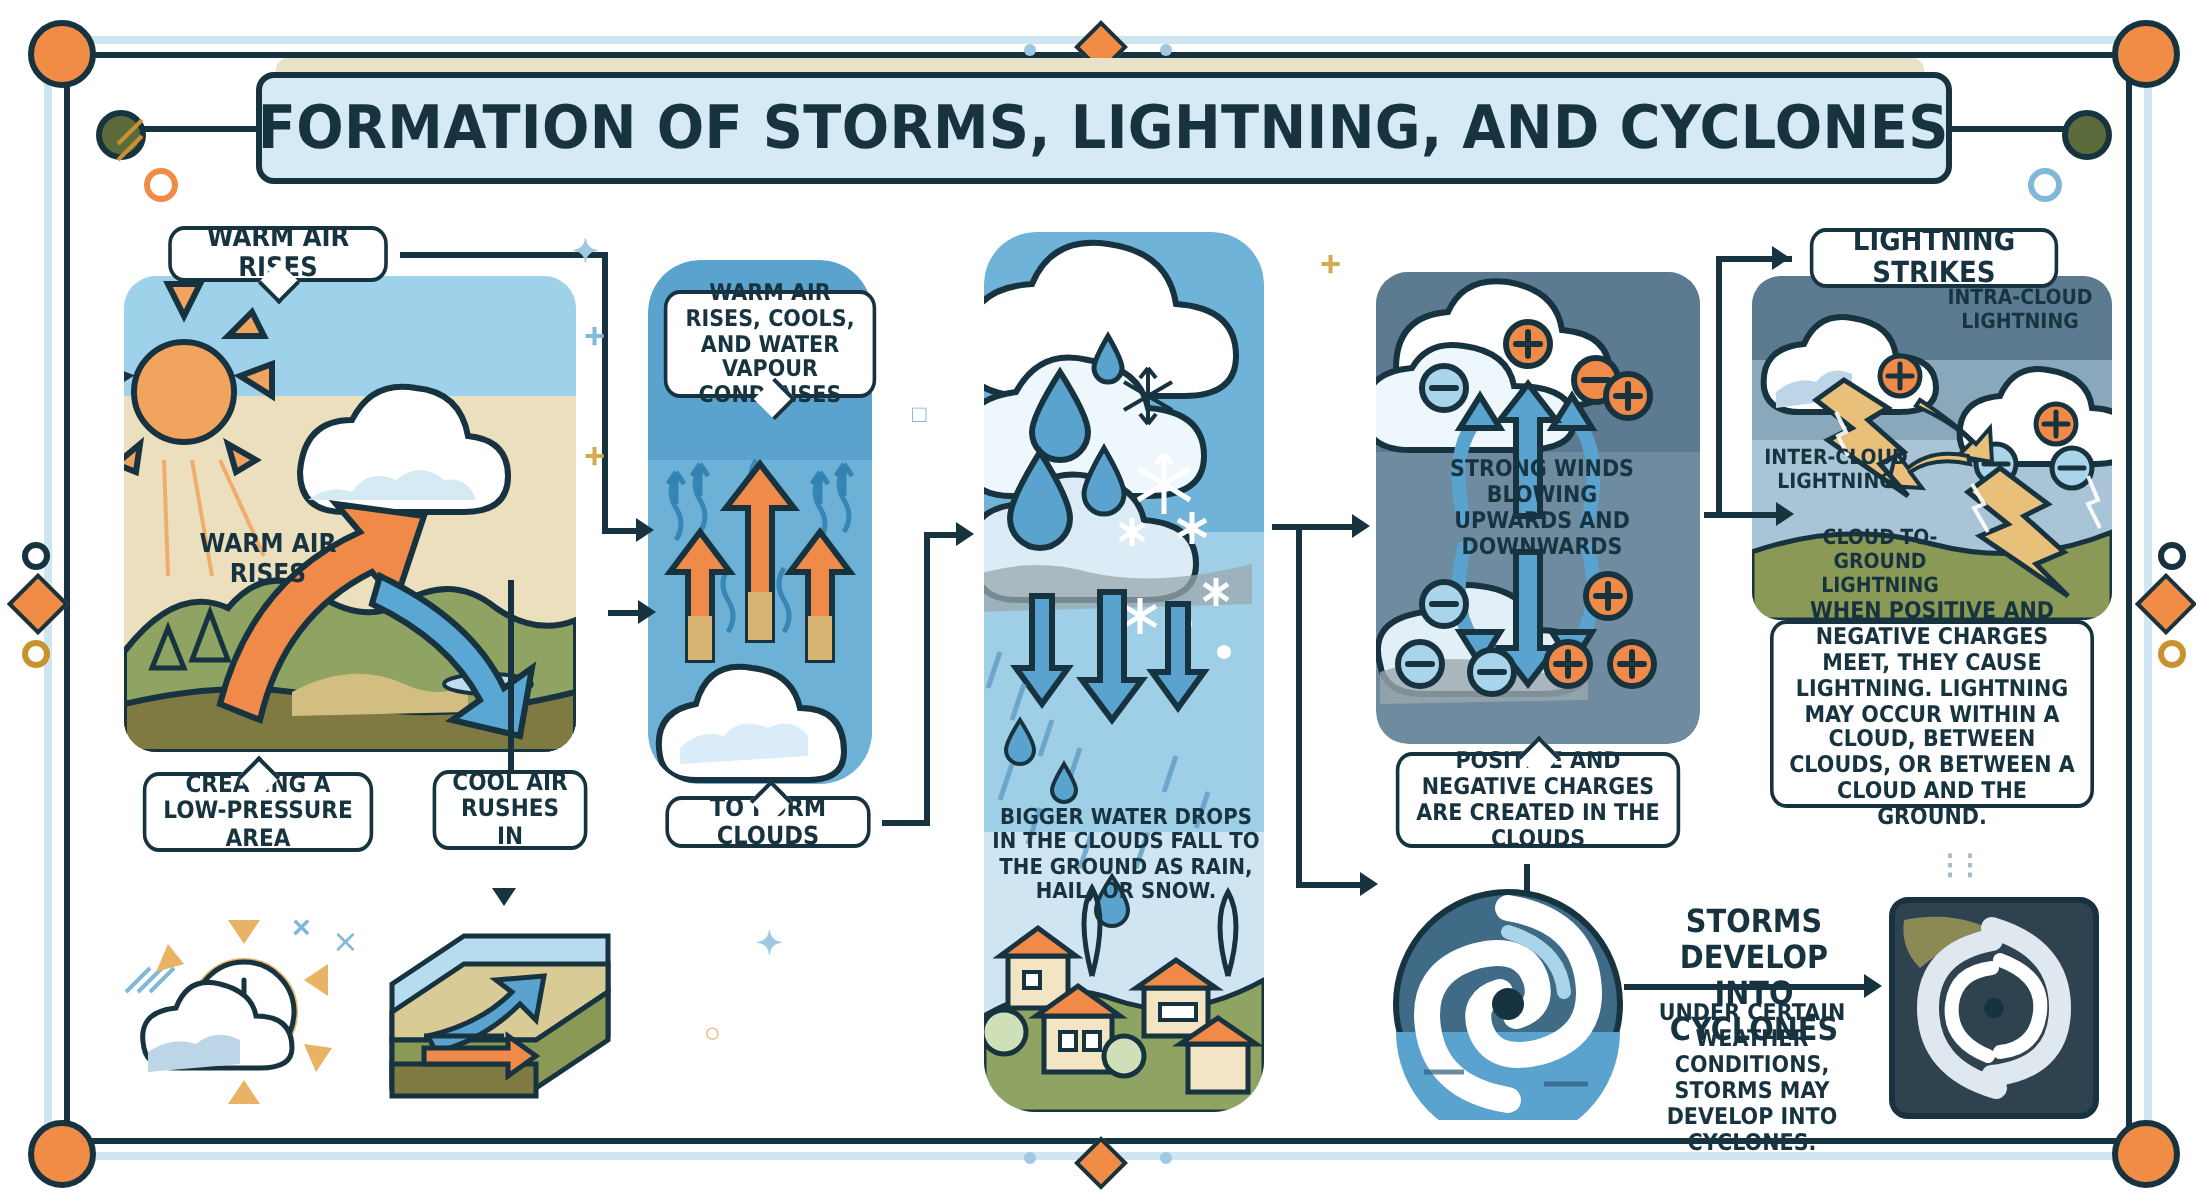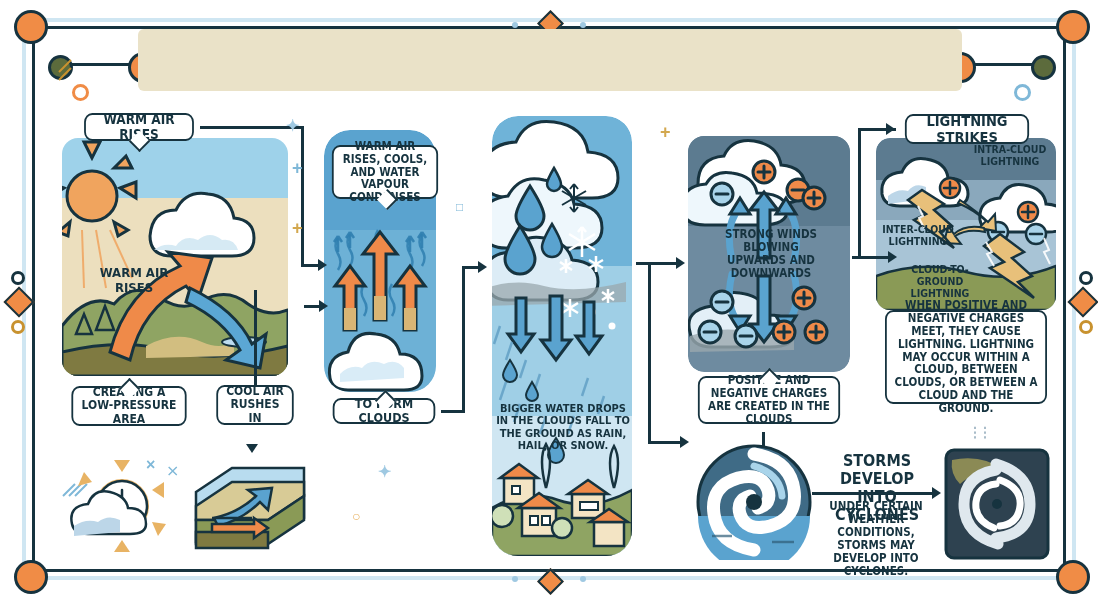--- a/index.html
+++ b/index.html
@@ -128,20 +128,23 @@
     </svg>
     <svg class="abs" style="left:57px;top:470px;" width="40" height="40" viewBox="0 0 40 40">
       <path d="M6 26 L18 14 M12 26 L24 14 M18 26 L30 14" stroke="#7fb8d8" stroke-width="2" fill="none"></path>
     </svg>
     <svg class="abs" style="left:990px;top:470px;" width="40" height="40" viewBox="0 0 40 40">
       <path d="M6 26 L18 14 M12 26 L24 14" stroke="#c8922f" stroke-width="2" fill="none"></path>
     </svg>
   </div>
 
   <div class="title-band"></div>
+  <div class="title-plate">
+    <div class="title-text">FORMATION OF STORMS, LIGHTNING, AND CYCLONES</div>
+  </div>
 
   <div class="panel p1">
     <svg width="226" height="238" viewBox="0 0 226 238">
       <rect x="0" y="0" width="226" height="238" fill="#9ed2ea"></rect>
       <rect x="0" y="60" width="226" height="178" fill="#ecdfbe"></rect>
 
       <g>
         <circle cx="30" cy="58" r="25" fill="#f0a45e" stroke="#16333f" stroke-width="3"></circle>
         <g stroke="#16333f" stroke-width="3" fill="#f0a45e">
           <polygon points="30,20 22,4 38,4"></polygon>

